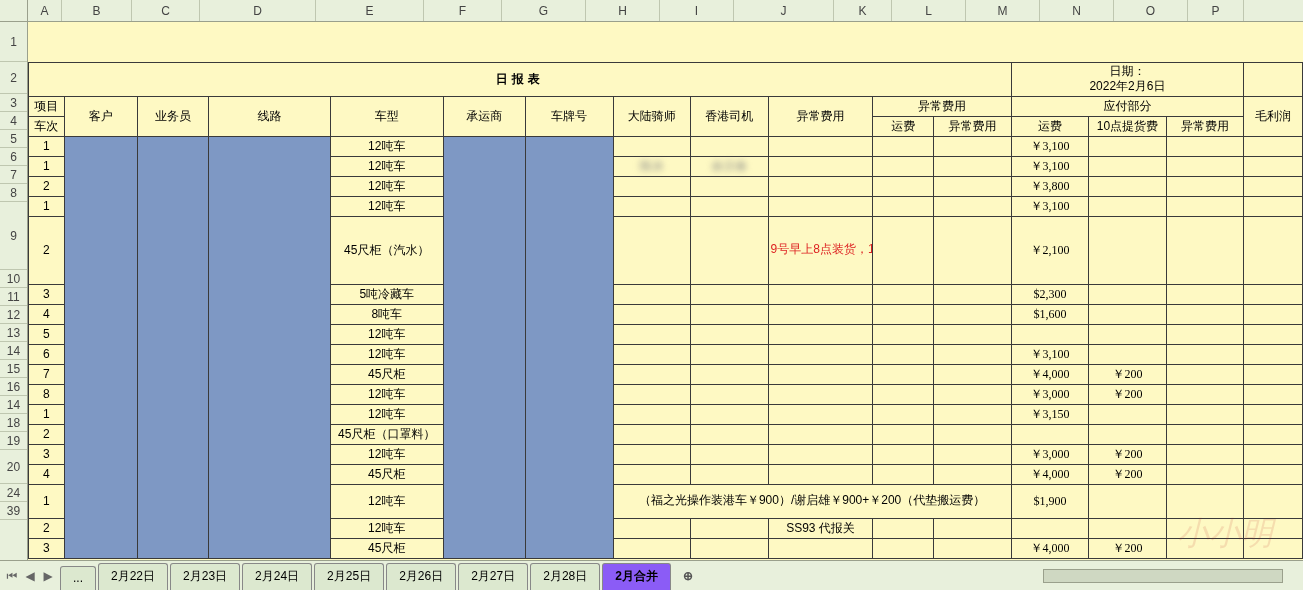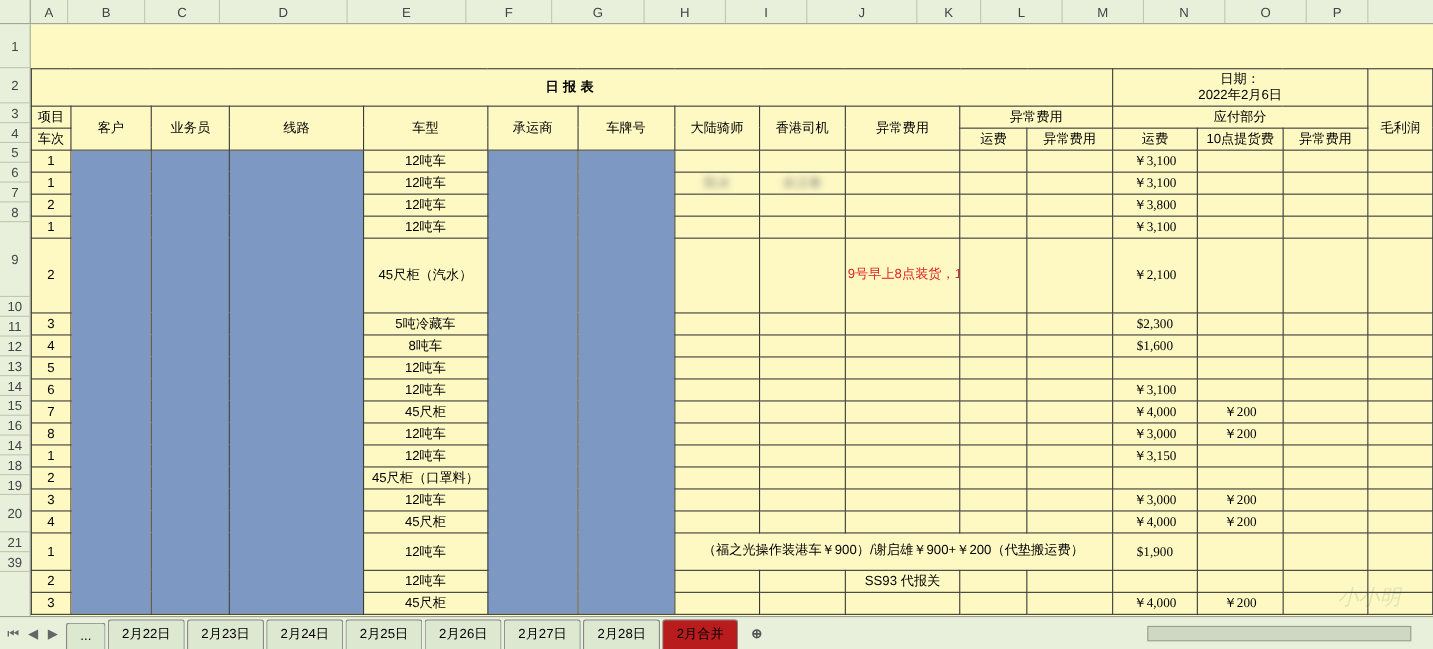--- a/index.html
+++ b/index.html
@@ -24,25 +24,25 @@
   .red { color:#d22; }
   .small { font-size:11px; }
   .wrap { white-space:normal; line-height:1.3; }
   .money { font-family: Liberation Serif, serif; }
   
   .tabs-bar { height:30px; background:#e8f0dc; border-top:1px solid #9aa08c; display:flex; align-items:stretch; font-size:12px; }
   .tab-nav { display:flex; align-items:center; padding:0 6px; gap:6px; }
   .tab-nav span { width:12px; height:12px; display:inline-flex; align-items:center; justify-content:center; color:#666; cursor:pointer; }
   .tabs { display:flex; align-items:flex-end; }
   .tab { padding:4px 12px 5px; border:1px solid #888; border-bottom:none; background:#dce8cf; margin-right:2px; border-radius:3px 3px 0 0; cursor:pointer; }
-  .tab.active { background:#b91c1c; font-weight:400; }
+  .tab.active { background:#8b5cf6; font-weight:700; }
   .add-sheet { display:flex; align-items:center; padding:0 10px; cursor:pointer; color:#555; font-weight:bold; }
   .scroll-stub { margin-left:auto; width:260px; display:flex; align-items:center; padding-right:20px; }
   .scroll-track { flex:1; height:14px; background:#cfd8c2; border:1px solid #9aa08c; position:relative; }
-  .watermark { position:absolute; right:30px; bottom:34px; font-size:19px; color:#14532d; opacity:0.12; font-family: "KaiTi","STKaiti",serif; font-style:italic; pointer-events:none; }
+  .watermark { position:absolute; right:30px; bottom:34px; font-size:32px; color:#b91c1c; opacity:0.12; font-family: "KaiTi","STKaiti",serif; font-style:italic; pointer-events:none; }
   .blank-row td { border-left:none; border-right:none; }
 </style>
 </head>
 <body>
 
 <div class="workspace">
 
   <div class="col-headers">
     <div class="row-h-col"></div>
     <div id="col-h-holder" style="display:flex">
@@ -80,21 +80,21 @@
         <div class="row-h" style="height: 18px;">11</div>
         <div class="row-h" style="height: 18px;">12</div>
         <div class="row-h" style="height: 18px;">13</div>
         <div class="row-h" style="height: 18px;">14</div>
         <div class="row-h" style="height: 18px;">15</div>
         <div class="row-h" style="height: 18px;">16</div>
         <div class="row-h" style="height: 18px;">14</div>
         <div class="row-h" style="height: 18px;">18</div>
         <div class="row-h" style="height: 18px;">19</div>
         <div class="row-h" style="height: 34px;">20</div>
-        <div class="row-h" style="height: 18px;">21</div>
+        <div class="row-h" style="height: 18px;">24</div>
         <div class="row-h" style="height: 18px;">39</div>
       </div>
     <div class="grid">
       <table class="main" id="main-table">
         <colgroup id="cg">
             <col style="width: 34px;">
             <col style="width: 70px;">
             <col style="width: 68px;">
             <col style="width: 116px;">
             <col style="width: 108px;">

